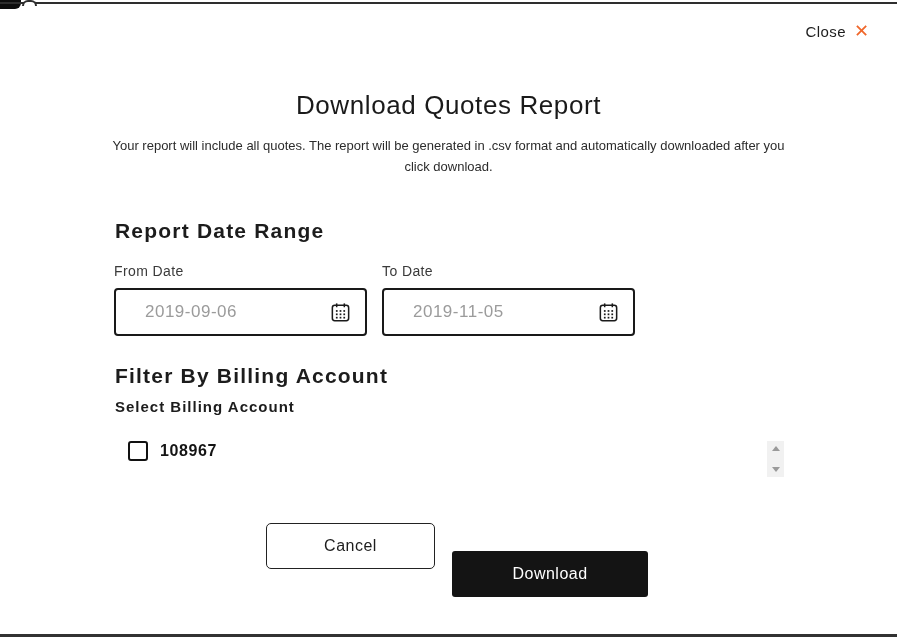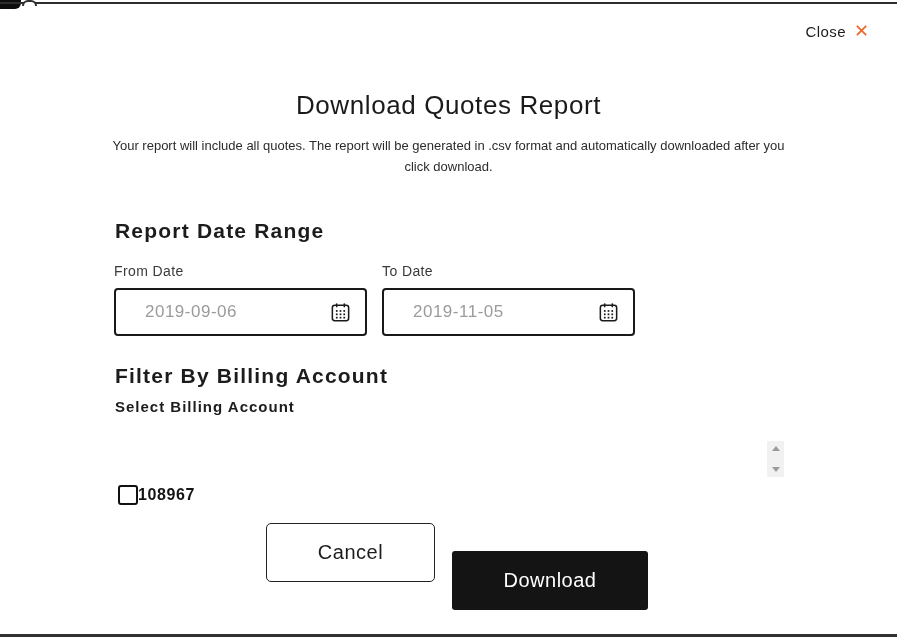--- a/index.html
+++ b/index.html
@@ -36,36 +36,36 @@
   .date-row { position:absolute; top:263px; left:114px; display:flex; gap:15px; }
   .date-group { width:253px; }
   .field-label { font-size:14px; color:#3a3a3a; letter-spacing:0.4px; margin-bottom:9px; display:block; }
   .date-box { width:253px; height:48px; border:2px solid #191919; border-radius:4px;
               display:flex; align-items:center; padding:0 13px 0 29px; background:#fff; }
   .date-box input { border:none; outline:none; flex:1; min-width:0; font-family:inherit;
                     font-size:17px; color:#9b9b9b; letter-spacing:0.5px; background:transparent; }
   .cal-icon { width:23px; height:23px; flex:0 0 auto; cursor:pointer; }
 
   
-  .account-row { position:absolute; top:441px; left:118px; display:flex; align-items:center; gap:0;margin-top:44px; }
+  .account-row { position:absolute; top:441px; left:128px; display:flex; align-items:center; gap:12px; }
   .account-checkbox { appearance:none; -webkit-appearance:none; width:20px; height:20px;
                       border:2px solid #111; border-radius:3px; background:#fff; cursor:pointer; }
   .account-label { font-size:16px; font-weight:600; letter-spacing:0.6px; color:#141414; cursor:pointer; }
 
   .scroll-stub { position:absolute; top:441px; left:767px; width:17px; height:36px; background:#f1f1f1;
                  display:flex; flex-direction:column; justify-content:space-between; align-items:center;
                  padding:5px 0; }
   .tri-up { width:0; height:0; border-left:4px solid transparent; border-right:4px solid transparent;
             border-bottom:5px solid #9a9a9a; cursor:pointer; }
   .tri-down { width:0; height:0; border-left:4px solid transparent; border-right:4px solid transparent;
               border-top:5px solid #9a9a9a; cursor:pointer; }
 
   
   .actions { position:absolute; top:523px; left:266px; display:flex; gap:17px; }
-  .btn { height:59px; font-family:inherit; font-size:20px; letter-spacing:0.5px; cursor:pointer; }
+  .btn { height:46px; font-family:inherit; font-size:16px; letter-spacing:0.5px; cursor:pointer; }
   .btn-cancel { width:169px; background:#fff; border:1.5px solid #222; border-radius:5px; color:#1d1d1d; }
   .btn-download { width:196px; background:#141414; border:none; border-radius:3px; color:#fff;margin-top:28px; }
 </style>
 </head>
 <body>
 
 <div class="frame-corner"></div>
 <div class="frame-top-line"></div>
 <div class="frame-notch"></div>
 <div class="frame-bottom-line"></div>

